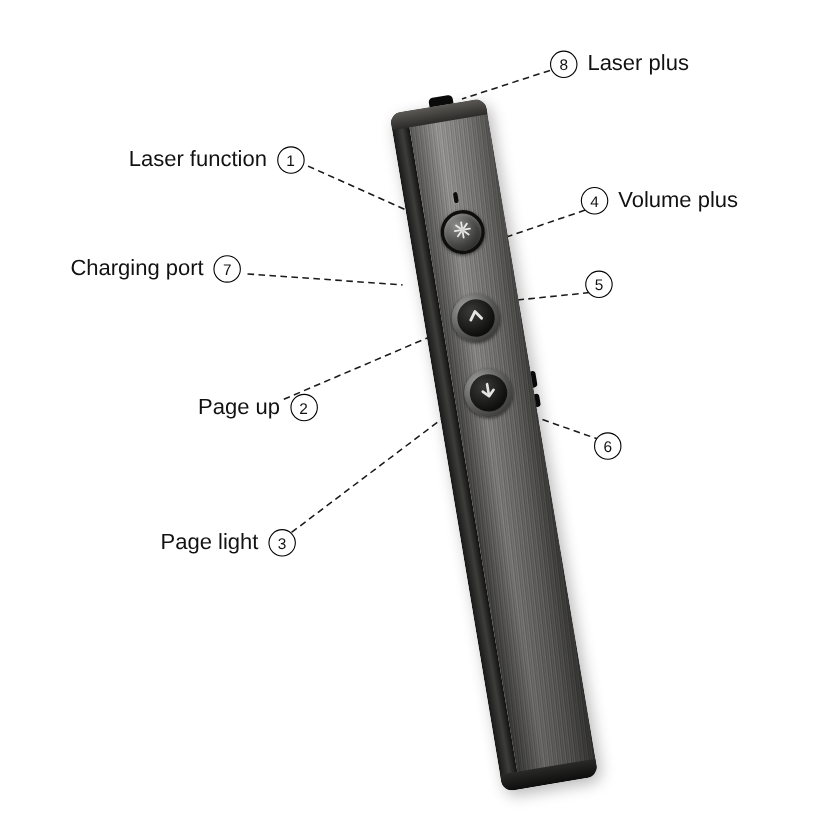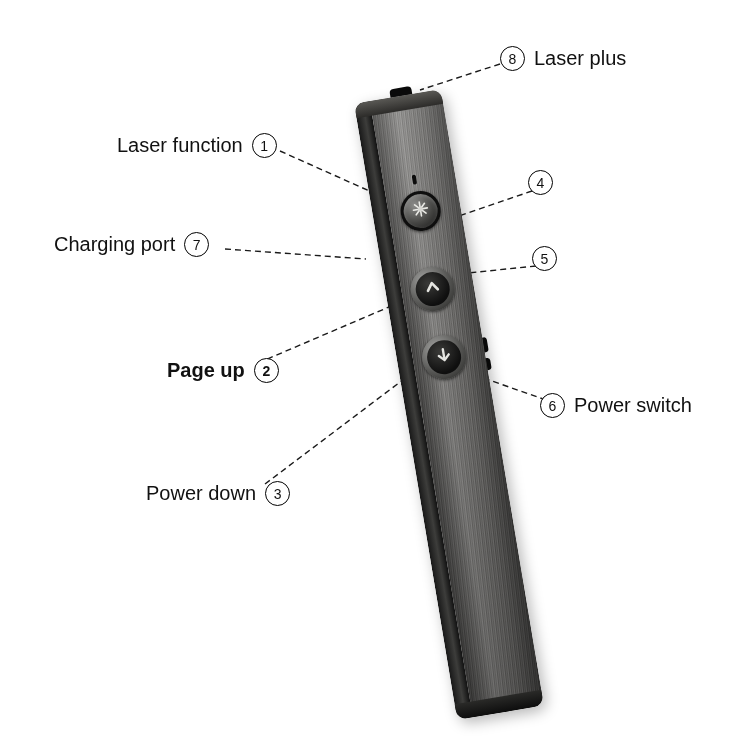--- a/index.html
+++ b/index.html
@@ -41,23 +41,23 @@
     align-items: center;
     justify-content: center;
     font-size: 14px;
     line-height: 1;
     flex: 0 0 auto;
     background: #fff;
   }
   .cl-laser-light    { left: 500px; top: 46px; }
   .cl-laser-function { left: 117px; top: 133px; text-align: right; }
   .cl-volume-plus    { left: 528px; top: 170px; }
-  .cl-charging-port  { left: 54px;  top: 232px; }
+  .cl-charging-port  { left: 64px;  top: 232px; }
   .cl-volume-down    { left: 532px; top: 246px; }
-  .cl-page-up        { left: 167px; top: 358px; font-weight: bold; }
+  .cl-page-up        { left: 180px; top: 358px; }
   .cl-power-switch   { left: 540px; top: 393px; }
   .cl-page-down      { left: 146px; top: 481px; }
 
   
   .device {
     position: absolute;
     left: 405px; top: 92px;
     width: 88px; height: 625px;
     transform: rotate(-9.5deg);
     transform-origin: 50% 50%;
@@ -217,37 +217,37 @@
   <span>Laser plus</span>
 </div>
 
 <div class="callout cl-laser-function">
   <span>Laser function</span>
   <span class="num">1</span>
 </div>
 
 <div class="callout cl-volume-plus">
   <span class="num">4</span>
+  <span>Volume plus</span>
 </div>
 
 <div class="callout cl-charging-port">
   <span>Charging port</span>
   <span class="num">7</span>
 </div>
 
 <div class="callout cl-volume-down">
   <span class="num">5</span>
 </div>
 
 <div class="callout cl-page-up">
   <span>Page up</span>
   <span class="num">2</span>
 </div>
 
 <div class="callout cl-power-switch">
   <span class="num">6</span>
-  <span>Power switch</span>
 </div>
 
 <div class="callout cl-page-down">
-  <span>Power down</span>
+  <span>Page light</span>
   <span class="num">3</span>
 </div>
 
 </body></html>

